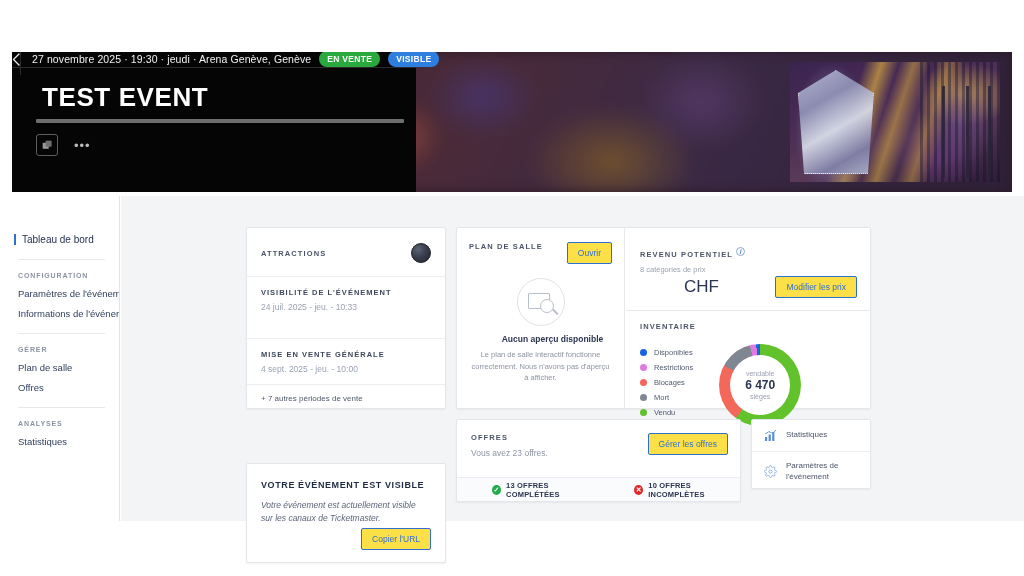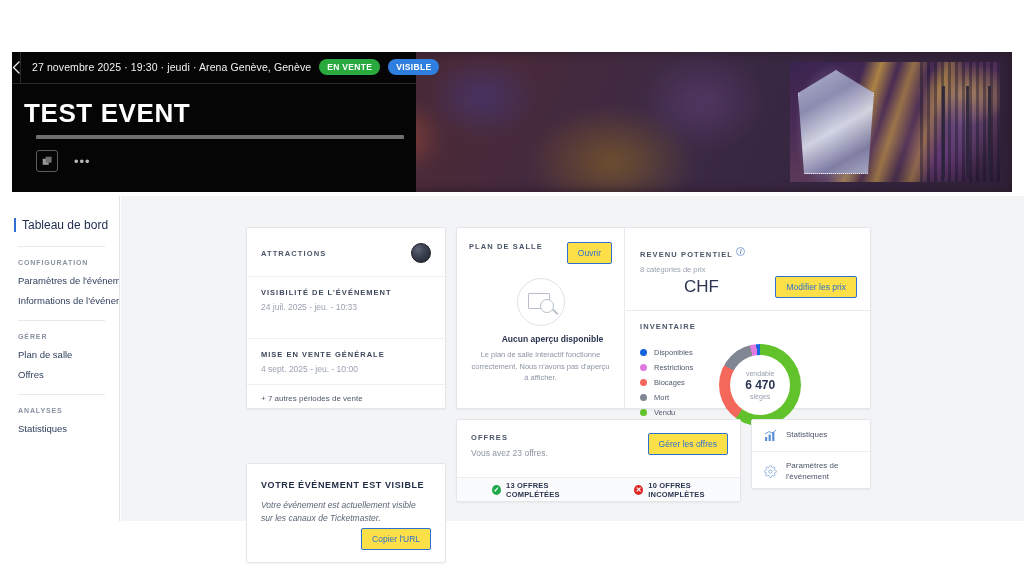--- a/index.html
+++ b/index.html
@@ -74,21 +74,21 @@
       linear-gradient(90deg, transparent 56px, rgba(40,35,55,.85) 56px 59px, transparent 59px);
   }
 
   .hero-panel {
     position: absolute;
     left: 0; top: 0;
     width: 404px; height: 140px;
     background: #050505;
   }
   .hero-topbar {
-    height: 32px;
+    height: 16px;
     display: flex; align-items: center;
     border-bottom: 1px solid #2a2a2a;
   }
   .back-btn {
     width: 38px; height: 31px;
     display: flex; align-items: center; justify-content: center;
     color: #e8e8e8; font-size: 15px;
     border-right: 1px solid #2a2a2a;
     cursor: pointer;
   }
@@ -112,21 +112,21 @@
     position: relative; top: -1px;
   }
   .pill-sale { background: #2aa93e; }
   .pill-visible { background: #2f7fe0; }
 
   .hero-title {
     color: #ffffff;
     font-size: 26px;
     font-weight: bold;
     letter-spacing: .6px;
-    padding: 14px 0 0 12px;
+    padding: 14px 0 0 30px;
   }
   .hero-underline {
     height: 4px;
     background: #6e6e6e;
     margin: 6px 12px 0 24px;
     border-radius: 1px;
   }
   .hero-actions {
     display: flex; align-items: center;
     padding: 11px 0 0 24px;
@@ -151,26 +151,27 @@
   .sidebar {
     position: absolute; left: 0; top: 0;
     width: 120px; height: 325px;
     background: #ffffff;
     border-right: 1px solid #e2e4e8;
     padding: 22px 0 0 0;
   }
   .nav-active {
     display: flex; align-items: center;
     padding-left: 16px;
-    font-size: 12px;
+    font-size: 10px;
     color: #1e2b4d;
     border-left: 2px solid #2f6fd0;
     margin-left: 14px;
     padding-left: 6px;
     cursor: pointer;
+    margin-top: 16px;
   }
   .nav-sep { height: 1px; background: #e6e8ec; margin: 14px 14px 0 18px; }
   .nav-group { font-size: 7px; letter-spacing: .9px; color: #8b92a3; padding: 12px 0 0 18px; font-weight: bold; }
   .nav-item {
     font-size: 9.5px; color: #32405e;
     padding: 9px 4px 0 18px;
     white-space: nowrap; overflow: hidden;
     cursor: pointer;
   }
 

